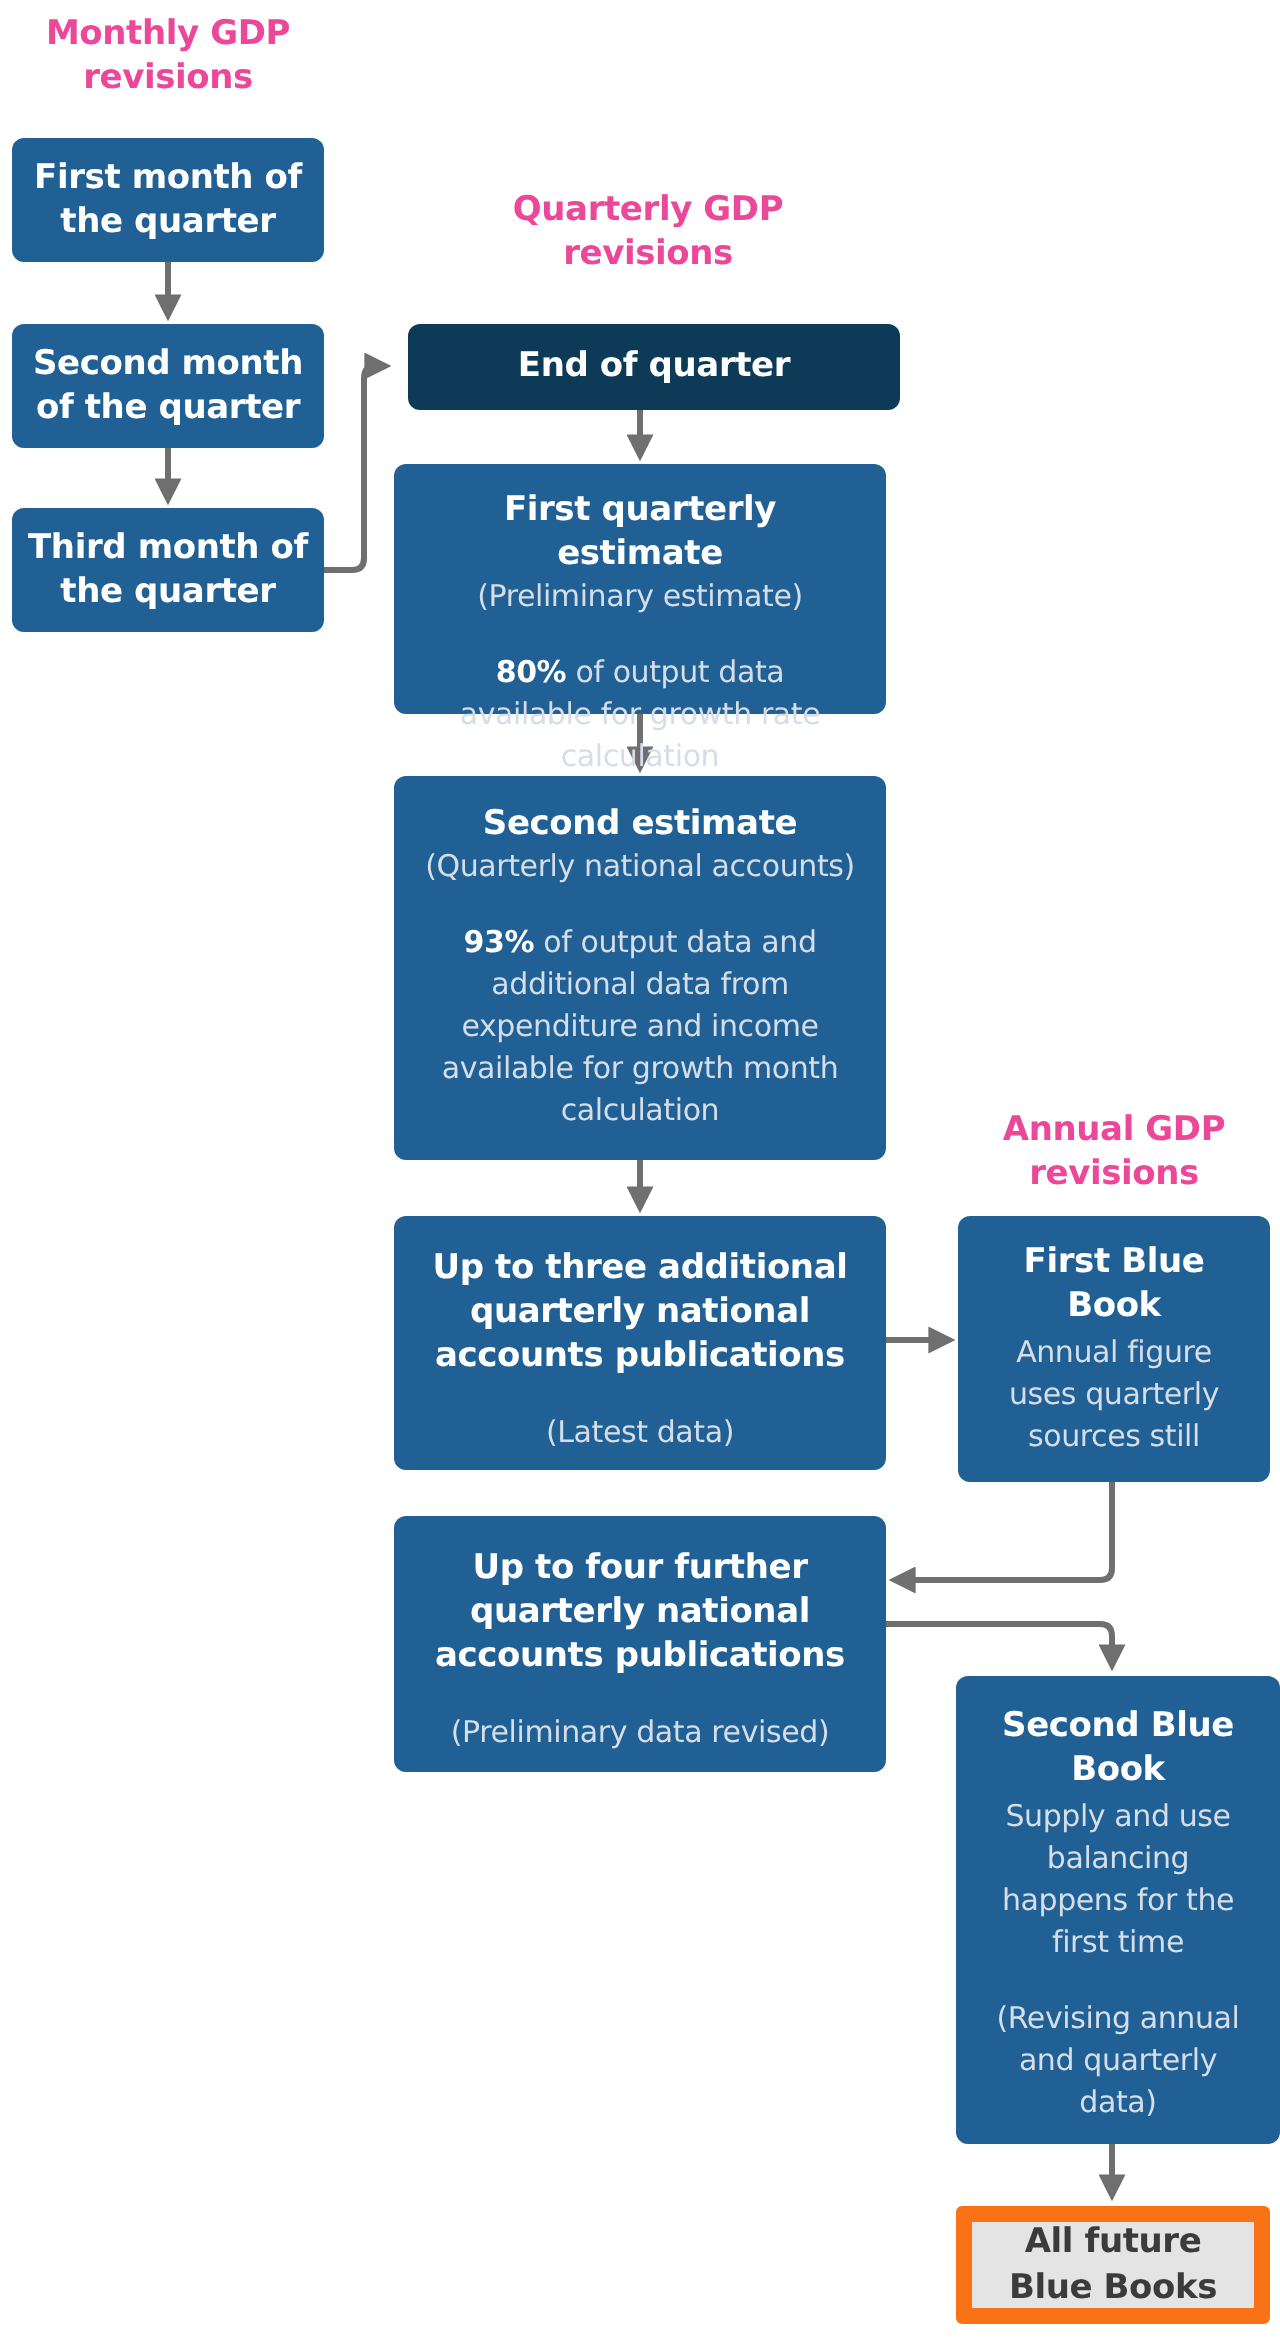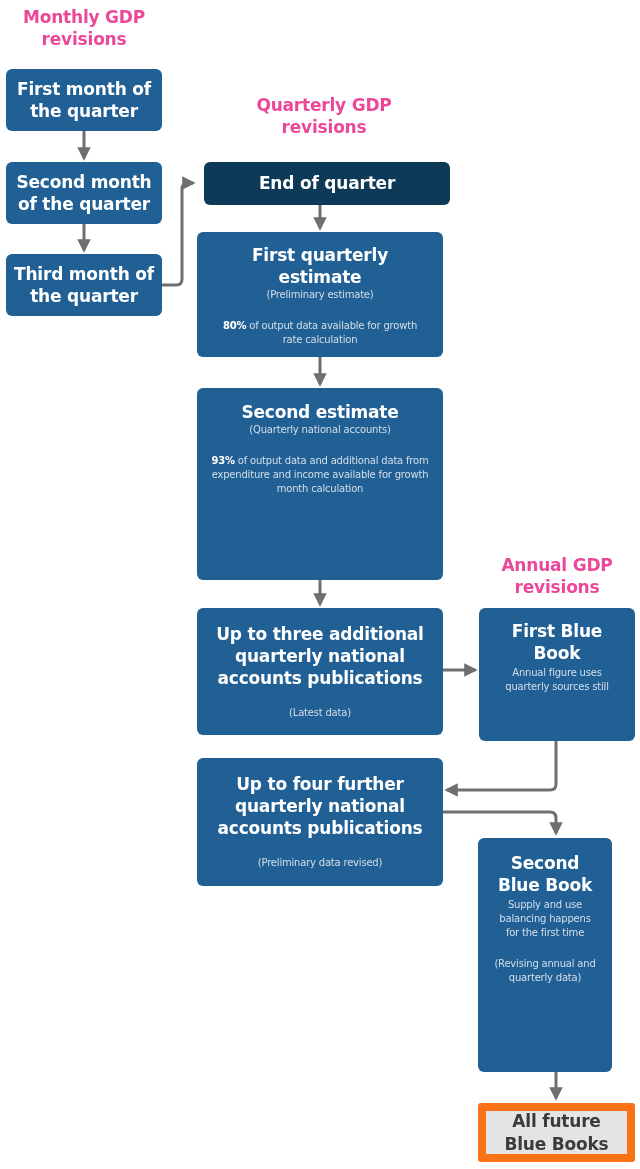--- a/index.html
+++ b/index.html
@@ -20,36 +20,36 @@
   .box.dark{background:#0D3A56;}
   .box.top-align{justify-content:flex-start;}
   .box.gray{
     background:#E4E4E4;border:8px solid #f97316;border-radius:3px;color:#3B3B3B;
   }
   .box-title{
     font-weight:bold;font-size:17px;line-height:1.3;color:#ffffff;letter-spacing:-0.2px;
   }
   .box.gray .box-title{color:#3B3B3B;}
   .box-sub,.box-body,.box-note{
-    font-size:10px;line-height:1.4;color:#D5DEE8;letter-spacing:-0.2px;
+    font-size:15px;line-height:1.4;color:#D5DEE8;letter-spacing:-0.2px;
   }
   .box-body b,.box-body .stat{font-weight:bold;color:#ffffff;}
   .gap-top{margin-top:17px;}
   .tight-top{margin-top:2px;}
   
   #m-box-1{left:6px;top:69px;width:156px;height:62px;padding:0 6px;}
   #m-box-2{left:6px;top:162px;width:156px;height:62px;padding:0 6px;}
   #m-box-3{left:6px;top:254px;width:156px;height:62px;padding:16px 6px;}
   #q-box-eoq{left:204px;top:162px;width:246px;height:43px;padding:0 10px;}
   #q-box-fqe{left:197px;top:232px;width:246px;height:125px;padding:12px 24px;}
   #q-box-se{left:197px;top:388px;width:246px;height:192px;padding:13px 14px;}
   #q-box-uta{left:197px;top:608px;width:246px;height:127px;padding:15px 14px;}
   #q-box-uff{left:197px;top:758px;width:246px;height:128px;padding:15px 14px;}
   #a-box-fbb{left:479px;top:608px;width:156px;height:133px;padding:12px 15px;}
-  #a-box-sbb{left:478px;top:838px;width:134px;height:234px;padding:14px 16px;}
+  #a-box-sbb{left:478px;top:838px;width:162px;height:234px;padding:14px 16px;}
   #a-box-afb{left:478px;top:1103px;width:157px;height:59px;padding:0 8px;}
   #monthly-heading{left:4px;top:6px;width:160px;}
   #quarterly-heading{left:244px;top:94px;width:160px;}
   #annual-heading{left:477px;top:554px;width:160px;}
 </style>
 </head>
 <body>
 
 <div class="canvas">
 

